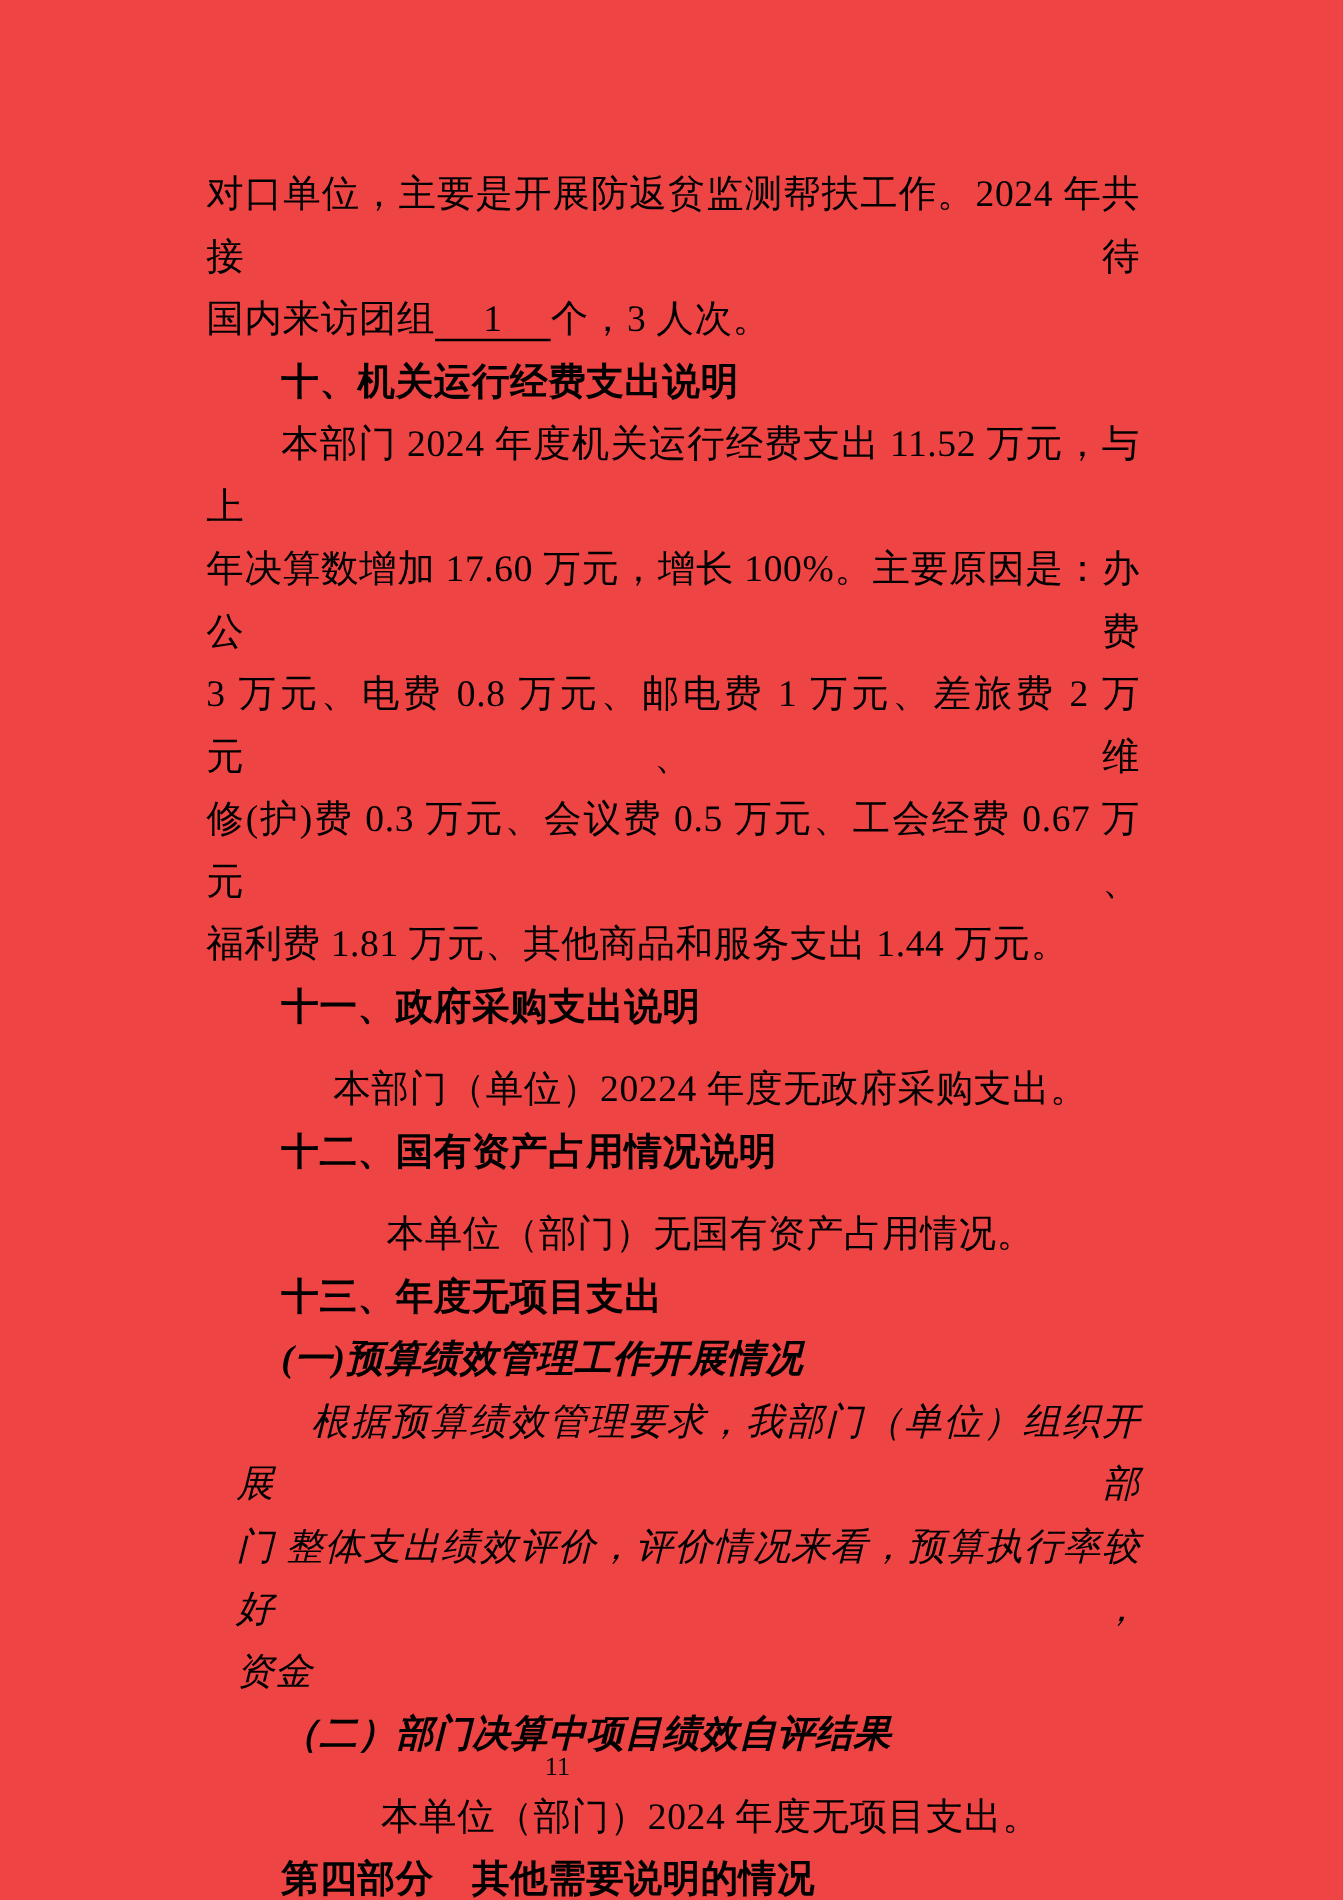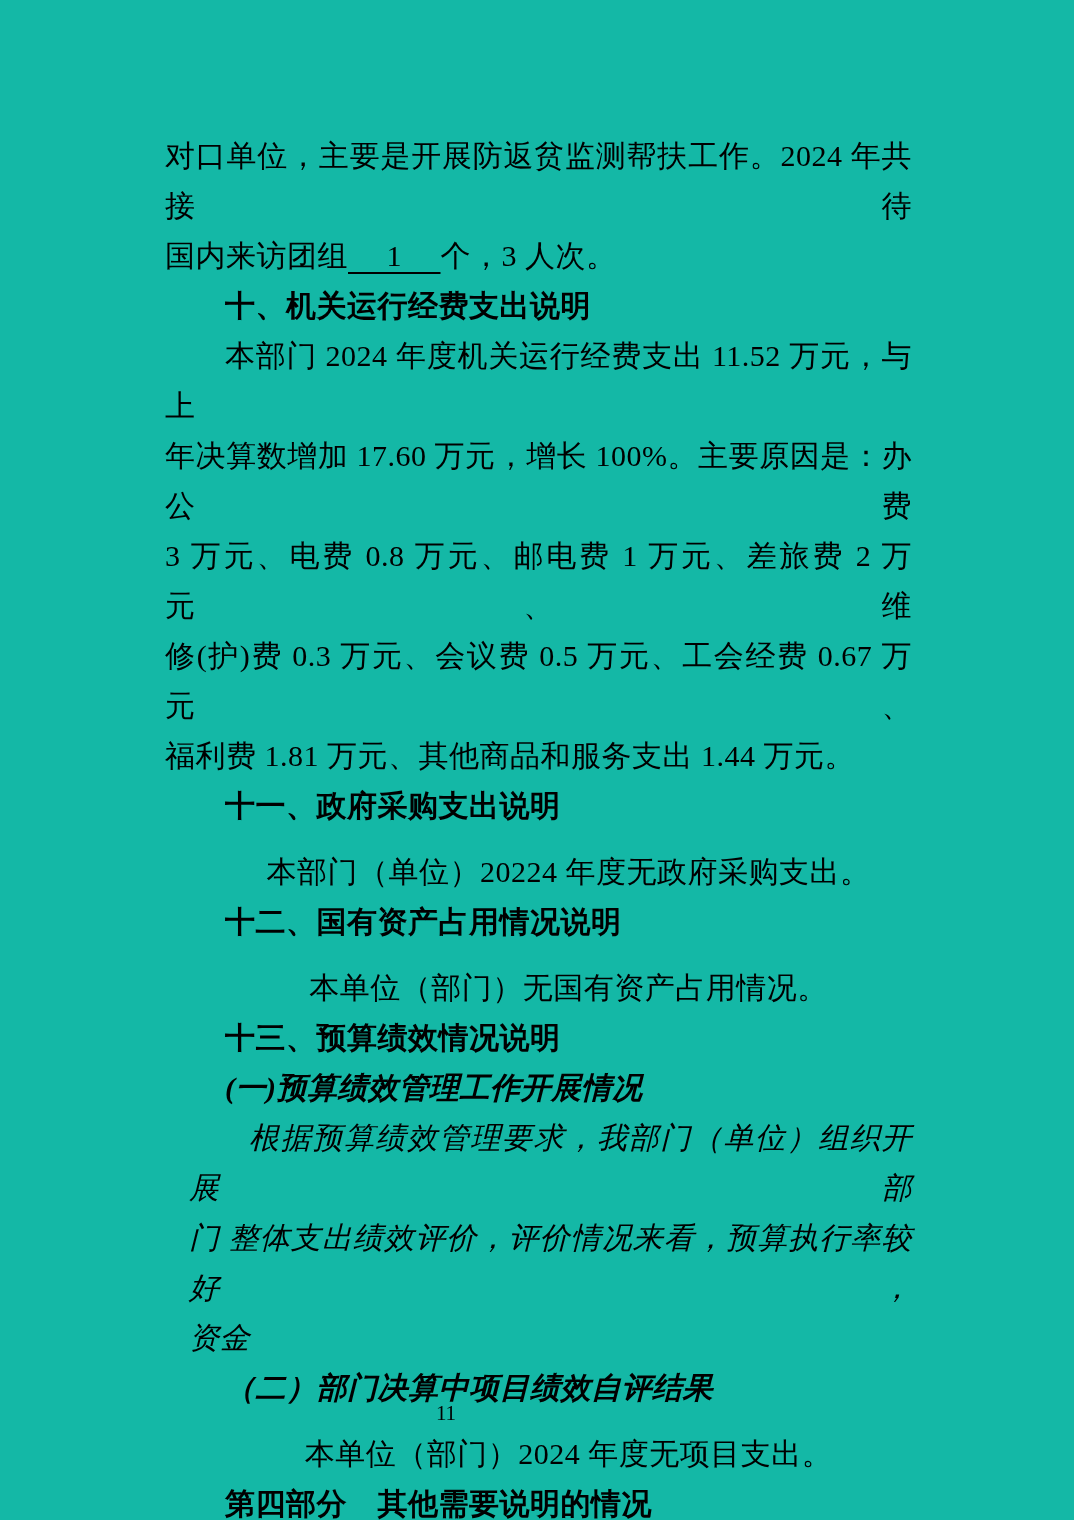--- a/index.html
+++ b/index.html
@@ -11,21 +11,21 @@
     width: 1074px;
     height: 1520px;
     position: relative;
     font-family: "Liberation Serif", "DejaVu Serif", serif;
     color: #000000;
     overflow: hidden;
   }
   .page {
     position: absolute;
     inset: 0;
-    background: #14b8a6;
+    background: #ef4444;
   }
   .doc {
     position: absolute;
     left: 165px;
     top: 131px;
     width: 747px;
   }
   .line {
     font-size: 30px;
     line-height: 50px;
@@ -81,21 +81,21 @@
       <div class="line heading indent"><span>十、机关运行经费支出说明</span></div>
       <div class="line body indent justify"><span>本部门 2024 年度机关运行经费支出 11.52 万元，与上</span></div>
       <div class="line body justify"><span>年决算数增加 17.60 万元，增长 100%。主要原因是：办公费</span></div>
       <div class="line body justify"><span>3 万元、电费 0.8 万元、邮电费 1 万元、差旅费 2 万元、维</span></div>
       <div class="line body justify"><span>修(护)费 0.3 万元、会议费 0.5 万元、工会经费 0.67 万元、</span></div>
       <div class="line body"><span>福利费 1.81 万元、其他商品和服务支出 1.44 万元。</span></div>
       <div class="line heading indent"><span>十一、政府采购支出说明</span></div>
       <div class="line body indent gap"><span>本部门（单位）20224 年度无政府采购支出。</span></div>
       <div class="line heading indent"><span>十二、国有资产占用情况说明</span></div>
       <div class="line body indent gap"><span>本单位（部门）无国有资产占用情况。</span></div>
-      <div class="line heading indent"><span>十三、预算绩效情况说明</span></div>
+      <div class="line heading indent"><span>十三、年度无项目支出</span></div>
       <div class="line kaiti-heading indent"><span>(一)预算绩效管理工作开展情况</span></div>
       <div class="line kaiti indent justify"><span>根据预算绩效管理要求，我部门（单位）组织开展部</span></div>
       <div class="line kaiti justify"><span>门 整体支出绩效评价，评价情况来看，预算执行率较好，</span></div>
       <div class="line kaiti"><span>资金</span></div>
       <div class="line kaiti-heading indent"><span>（二）部门决算中项目绩效自评结果</span></div>
       <div class="line body indent gap"><span>本单位（部门）2024 年度无项目支出。</span></div>
       <div class="line heading indent"><span>第四部分　其他需要说明的情况</span></div>
     </div>
   <div class="footer">11</div>
 </div>

